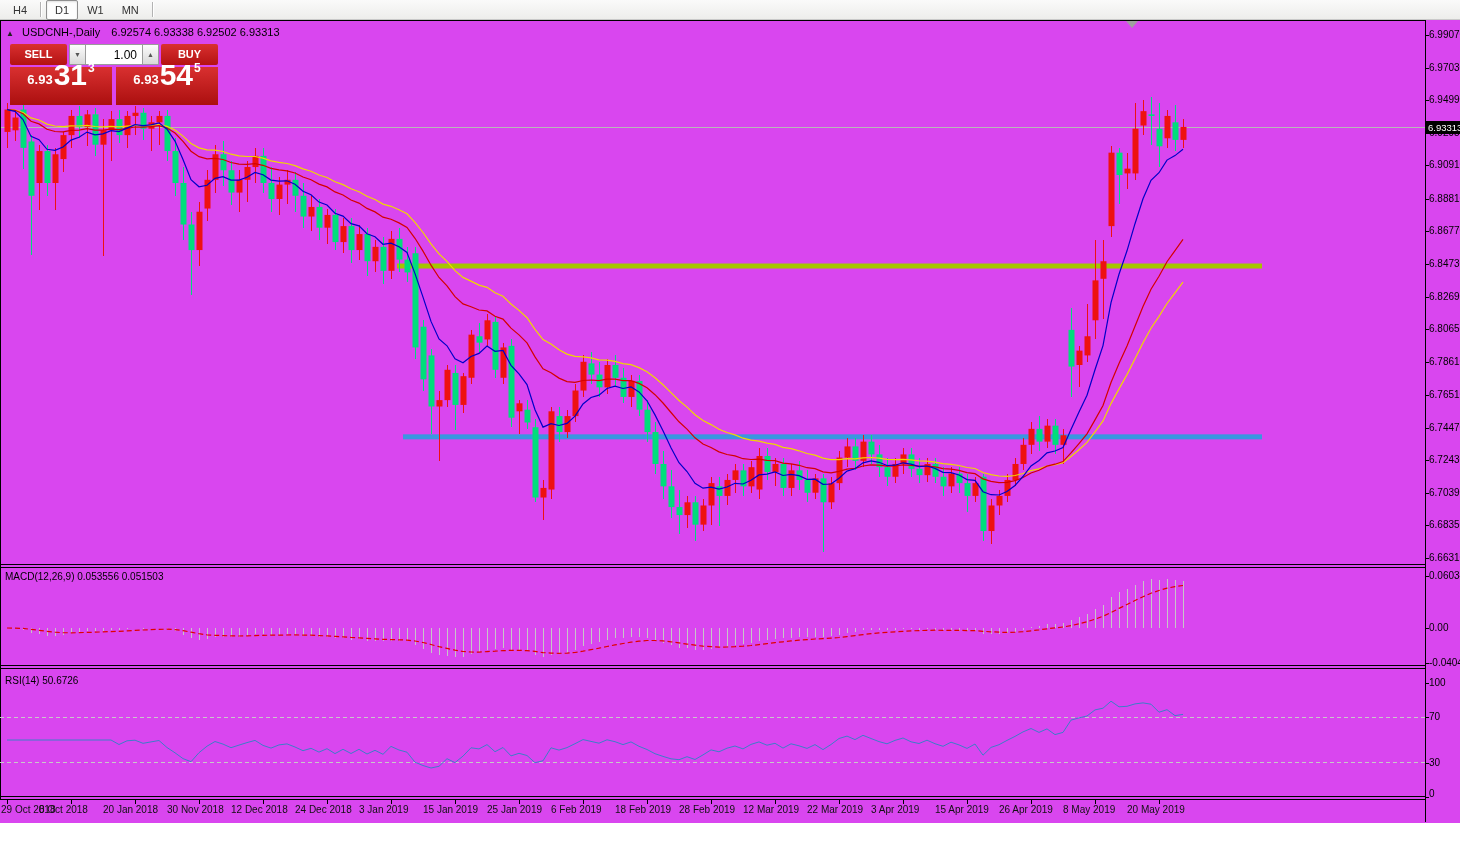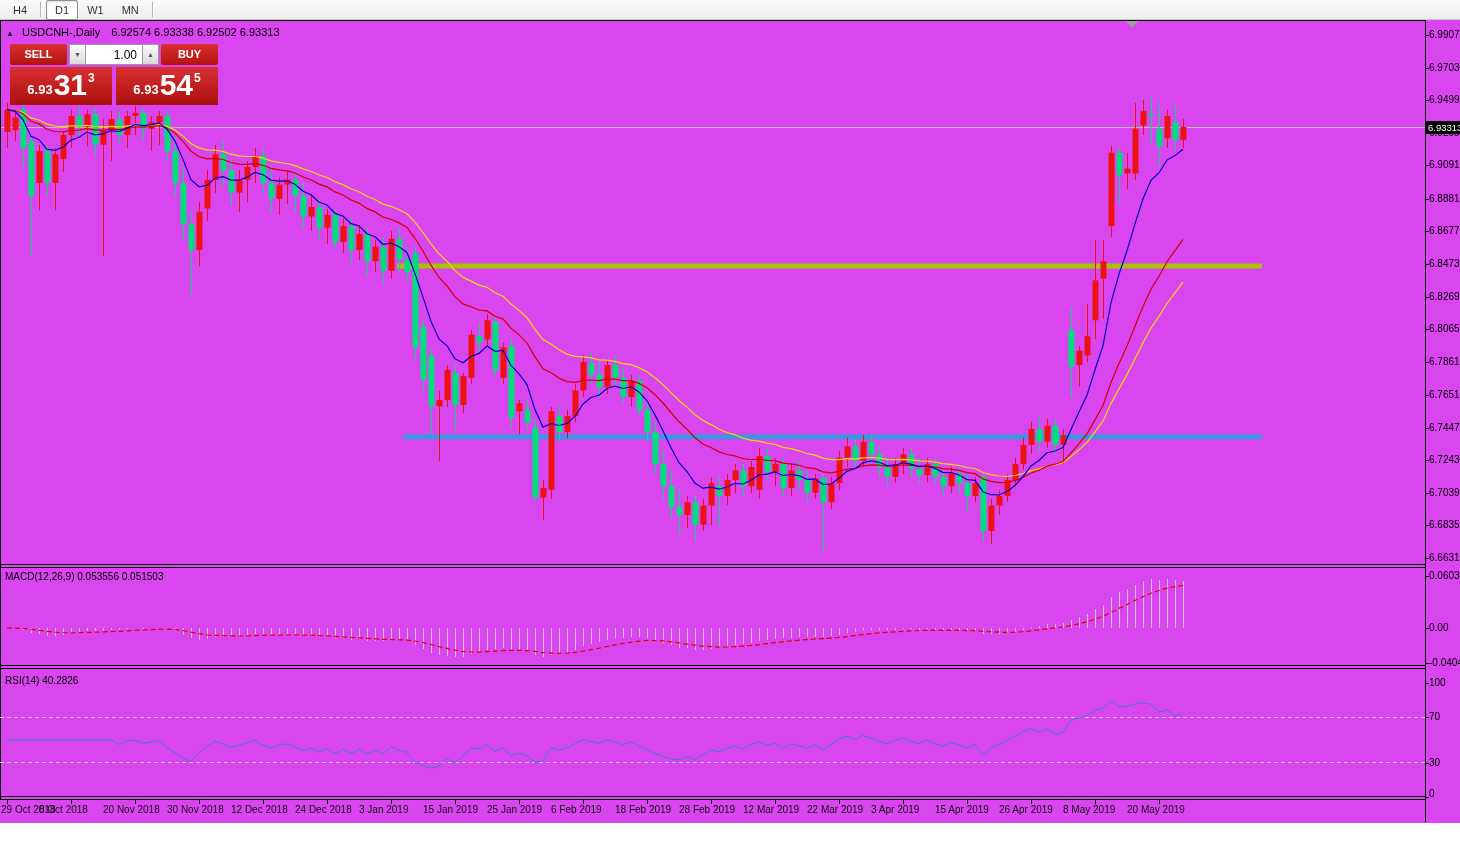--- a/index.html
+++ b/index.html
@@ -24,21 +24,21 @@
   .oc-btn{background:linear-gradient(#d93030,#b41212);color:#fff;font-size:11px;font-weight:bold;
           text-align:center;line-height:21px;border-radius:2px;}
   .oc-sell{width:57px;}
   .oc-buy{width:57px;}
   .oc-spin{width:17px;background:linear-gradient(#fcfcfc,#d9d9d9);border:1px solid #9b9b9b;box-sizing:border-box;
            color:#555;font-size:7px;text-align:center;line-height:19px;}
   .oc-vol{width:56px;border:1px solid #9b9b9b;border-left:none;border-right:none;box-sizing:border-box;
           font-size:12px;text-align:right;padding:0 5px 0 0;outline:none;font-family:inherit;}
   .oc-row2{display:flex;margin-top:2px;}
   .oc-price{width:102px;height:38px;background:linear-gradient(#d93030,#ab0f0f);color:#fff;
-            display:flex;align-items:flex-end;justify-content:center;padding-bottom:6px;box-sizing:border-box;}
+            display:flex;align-items:flex-end;justify-content:center;padding-bottom:16px;box-sizing:border-box;}
   .oc-price + .oc-price{margin-left:4px;}
   .oc-small{font-size:13px;font-weight:bold;margin:0 1px 2px 0;}
   .oc-big{font-size:30px;font-weight:bold;line-height:28px;}
   .oc-sup{font-size:12px;font-weight:bold;margin:0 0 14px 1px;}
   
   .ind-label{position:absolute;left:5px;font-size:10px;color:#000;white-space:nowrap;}
   
   .axis-label{position:absolute;font-size:10px;color:#000;white-space:nowrap;}
   #price-axis,#macd-axis,#rsi-axis{position:absolute;left:1429px;top:0;width:31px;height:803px;}
   #date-axis{position:absolute;left:0;top:780px;width:1425px;height:22px;overflow:hidden;}
@@ -600,21 +600,21 @@
         </div>
         <div class="oc-price">
           <span class="oc-small">6.93</span>
           <span class="oc-big">54</span>
           <span class="oc-sup">5</span>
         </div>
       </div>
     </div>
 
     <div class="ind-label" style="top:551px">MACD(12,26,9) 0.053556 0.051503</div>
-    <div class="ind-label" style="top:655px">RSI(14) 40.2826</div>
+    <div class="ind-label" style="top:655px">RSI(14) 50.6726</div>
 
     <div id="price-axis">
         <div class="axis-label" style="top: 9px; left: 0px;">6.99070</div>
         <div class="axis-label" style="top: 42px; left: 0px;">6.97030</div>
         <div class="axis-label" style="top: 74px; left: 0px;">6.94990</div>
         <div class="axis-label" style="top: 107px; left: 0px;">6.92950</div>
         <div class="axis-label" style="top: 139px; left: 0px;">6.90910</div>
         <div class="axis-label" style="top: 173px; left: 0px;">6.88810</div>
         <div class="axis-label" style="top: 205px; left: 0px;">6.86770</div>
         <div class="axis-label" style="top: 238px; left: 0px;">6.84730</div>
@@ -635,21 +635,21 @@
       </div>
     <div id="rsi-axis">
         <div class="axis-label" style="top: 657px; left: 0px;">100</div>
         <div class="axis-label" style="top: 691px; left: 0px;">70</div>
         <div class="axis-label" style="top: 737px; left: 0px;">30</div>
         <div class="axis-label" style="top: 768px; left: 0px;">0</div>
       </div>
     <div id="date-axis">
         <div class="date-label" style="top: 4px; left: 1px;">29 Oct 2018</div>
         <div class="date-label" style="top: 4px; left: 39px;">8 Oct 2018</div>
-        <div class="date-label" style="top: 4px; left: 103px;">20 Nov 2018</div>
+        <div class="date-label" style="top: 4px; left: 103px;">20 Jan 2018</div>
         <div class="date-label" style="top: 4px; left: 167px;">30 Nov 2018</div>
         <div class="date-label" style="top: 4px; left: 231px;">12 Dec 2018</div>
         <div class="date-label" style="top: 4px; left: 295px;">24 Dec 2018</div>
         <div class="date-label" style="top: 4px; left: 359px;">3 Jan 2019</div>
         <div class="date-label" style="top: 4px; left: 423px;">15 Jan 2019</div>
         <div class="date-label" style="top: 4px; left: 487px;">25 Jan 2019</div>
         <div class="date-label" style="top: 4px; left: 551px;">6 Feb 2019</div>
         <div class="date-label" style="top: 4px; left: 615px;">18 Feb 2019</div>
         <div class="date-label" style="top: 4px; left: 679px;">28 Feb 2019</div>
         <div class="date-label" style="top: 4px; left: 743px;">12 Mar 2019</div>

